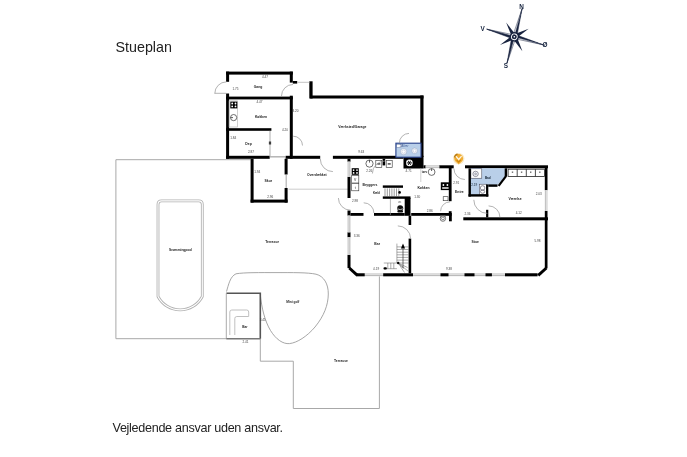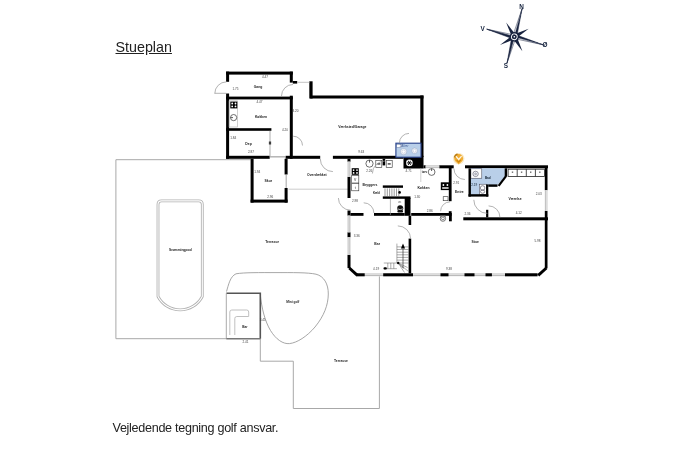--- a/index.html
+++ b/index.html
@@ -1,17 +1,17 @@
 <!DOCTYPE html>
 <html><head>
 <meta charset="utf-8">
 <style>
 html,body{margin:0;padding:0;background:#fff;width:687px;height:457px;overflow:hidden;}
 *{font-family:"Liberation Sans",sans-serif;}
-.t1{position:absolute;left:115.5px;top:39px;font-size:14.3px;color:#222;text-decoration:underline;}
+.t1{position:absolute;left:115.5px;top:39px;font-size:14.3px;color:#222;}
 .t2{position:absolute;left:112.5px;top:421.3px;font-size:12.6px;letter-spacing:-0.3px;color:#222;}
 svg{position:absolute;left:0;top:0;}
 </style>
 </head>
 <body>
 <svg width="687" height="457" viewBox="0 0 687 457">
 <rect x="0" y="0" width="687" height="457" fill="#ffffff"></rect>
 
 <g stroke="#a8a8a8" stroke-width="1" fill="none">
 <path d="M 250.6,159.7 L 115.9,159.7 L 115.9,338.7 L 226.3,338.7"></path>
@@ -352,13 +352,13 @@
 </g>
 
 <circle cx="458.7" cy="158.6" r="5.7" fill="#f8e7c0" opacity="0.9"></circle>
 <circle cx="458.7" cy="158.5" r="4.4" fill="#f0ac33"></circle>
 <polygon points="456.4,161.9 458.7,164.6 461.0,161.9" fill="#f0ac33"></polygon>
 <path d="M 454.5,157.5 A 4.6 4.6 0 0 1 457.5,154.1" fill="none" stroke="#b97a10" stroke-width="1.6"></path>
 <path d="M 455.9,156.3 L 458.7,159.5 L 461.6,156.1" fill="none" stroke="#fdf6e3" stroke-width="1.3"></path>
 <path d="M 456.6,159.9 L 458.7,162.2 L 460.8,159.8" fill="none" stroke="#c9830f" stroke-width="1.1"></path>
 </svg>
 <div class="t1">Stueplan</div>
-<div class="t2">Vejledende tegning golf ansvar.</div>
+<div class="t2">Vejledende ansvar uden ansvar.</div>
 
 </body></html>

